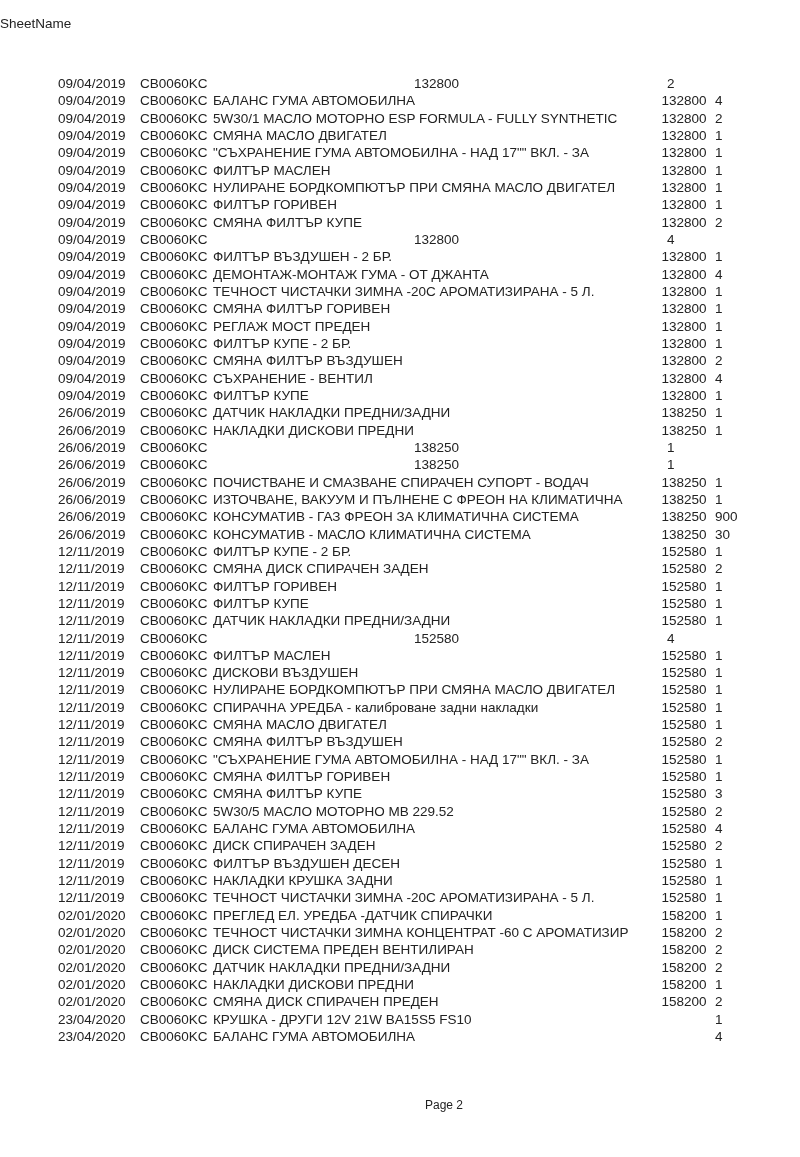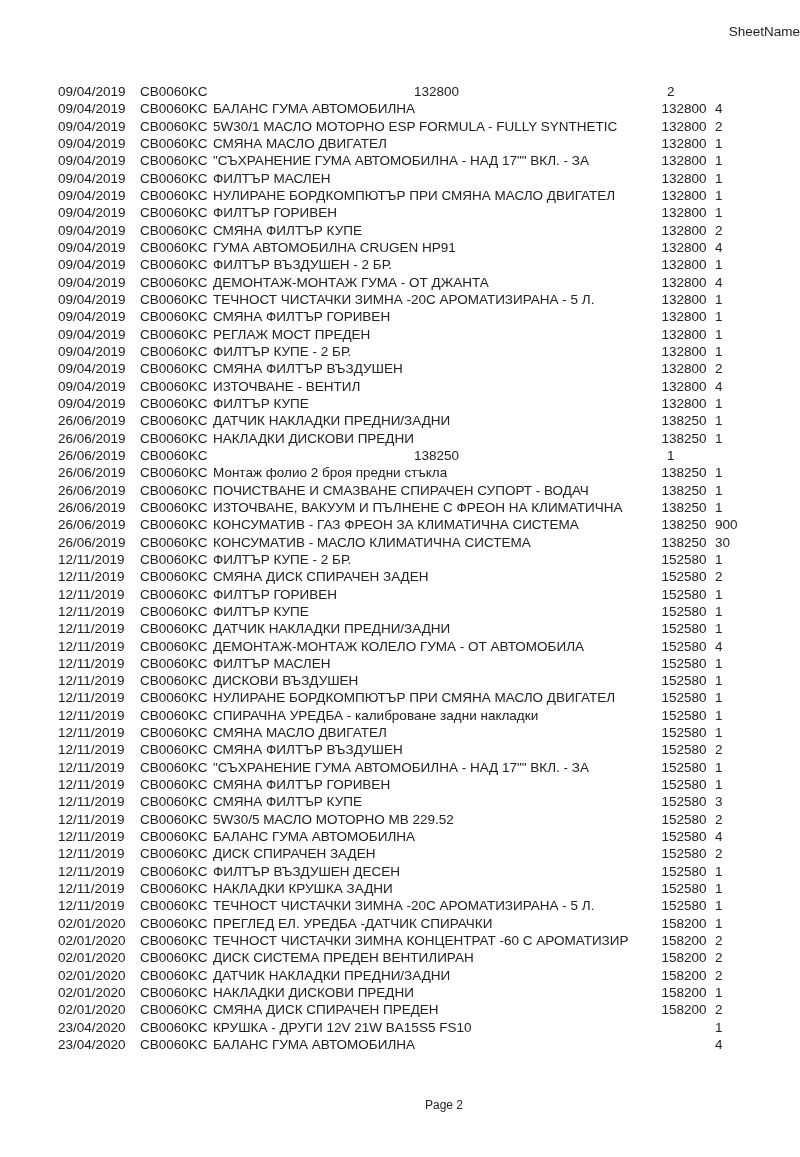--- a/index.html
+++ b/index.html
@@ -5,22 +5,22 @@
   * { margin:0; padding:0; box-sizing:border-box; }
   html,body { background:#ffffff; }
   body {
     width:800px; height:1157px;
     font-family:"Liberation Sans","DejaVu Sans",sans-serif;
     color:#222222;
     position:relative;
     overflow:hidden;
   }
   .page-header {
-    padding-top:24px;
-    text-align:right;
+    padding-top:16px;
+    text-align:left;
     font-size:13.5px;
     line-height:16px;
     color:#222222;
   }
   .report-table {
     margin-top:43px;
     margin-left:58px;
   }
   .report-row {
     display:grid;
@@ -111,21 +111,20 @@
       <div class="report-row">
     <span class="cell-date">09/04/2019</span>
     <span class="cell-code">CB0060KC</span>
     <span class="cell-desc">СМЯНА ФИЛТЪР КУПЕ</span>
     <span class="cell-mileage">132800</span>
     <span class="cell-qty">2</span>
   </div>
       <div class="report-row">
     <span class="cell-date">09/04/2019</span>
     <span class="cell-code">CB0060KC</span>
-    <span class="cell-desc">ГУМА АВТОМОБИЛНА CRUGEN HP91</span>
     <span class="cell-mileage">132800</span>
     <span class="cell-qty">4</span>
   </div>
       <div class="report-row">
     <span class="cell-date">09/04/2019</span>
     <span class="cell-code">CB0060KC</span>
     <span class="cell-desc">ФИЛТЪР ВЪЗДУШЕН - 2 БР.</span>
     <span class="cell-mileage">132800</span>
     <span class="cell-qty">1</span>
   </div>
@@ -167,21 +166,21 @@
       <div class="report-row">
     <span class="cell-date">09/04/2019</span>
     <span class="cell-code">CB0060KC</span>
     <span class="cell-desc">СМЯНА ФИЛТЪР ВЪЗДУШЕН</span>
     <span class="cell-mileage">132800</span>
     <span class="cell-qty">2</span>
   </div>
       <div class="report-row">
     <span class="cell-date">09/04/2019</span>
     <span class="cell-code">CB0060KC</span>
-    <span class="cell-desc">ИЗТОЧВАНЕ - ВЕНТИЛ</span>
+    <span class="cell-desc">СЪХРАНЕНИЕ - ВЕНТИЛ</span>
     <span class="cell-mileage">132800</span>
     <span class="cell-qty">4</span>
   </div>
       <div class="report-row">
     <span class="cell-date">09/04/2019</span>
     <span class="cell-code">CB0060KC</span>
     <span class="cell-desc">ФИЛТЪР КУПЕ</span>
     <span class="cell-mileage">132800</span>
     <span class="cell-qty">1</span>
   </div>
@@ -201,21 +200,20 @@
   </div>
       <div class="report-row">
     <span class="cell-date">26/06/2019</span>
     <span class="cell-code">CB0060KC</span>
     <span class="cell-mileage">138250</span>
     <span class="cell-qty">1</span>
   </div>
       <div class="report-row">
     <span class="cell-date">26/06/2019</span>
     <span class="cell-code">CB0060KC</span>
-    <span class="cell-desc">Монтаж фолио 2 броя предни стъкла</span>
     <span class="cell-mileage">138250</span>
     <span class="cell-qty">1</span>
   </div>
       <div class="report-row">
     <span class="cell-date">26/06/2019</span>
     <span class="cell-code">CB0060KC</span>
     <span class="cell-desc">ПОЧИСТВАНЕ И СМАЗВАНЕ СПИРАЧЕН СУПОРТ - ВОДАЧ</span>
     <span class="cell-mileage">138250</span>
     <span class="cell-qty">1</span>
   </div>
@@ -271,21 +269,20 @@
       <div class="report-row">
     <span class="cell-date">12/11/2019</span>
     <span class="cell-code">CB0060KC</span>
     <span class="cell-desc">ДАТЧИК НАКЛАДКИ ПРЕДНИ/ЗАДНИ</span>
     <span class="cell-mileage">152580</span>
     <span class="cell-qty">1</span>
   </div>
       <div class="report-row">
     <span class="cell-date">12/11/2019</span>
     <span class="cell-code">CB0060KC</span>
-    <span class="cell-desc">ДЕМОНТАЖ-МОНТАЖ КОЛЕЛО ГУМА - ОТ АВТОМОБИЛА</span>
     <span class="cell-mileage">152580</span>
     <span class="cell-qty">4</span>
   </div>
       <div class="report-row">
     <span class="cell-date">12/11/2019</span>
     <span class="cell-code">CB0060KC</span>
     <span class="cell-desc">ФИЛТЪР МАСЛЕН</span>
     <span class="cell-mileage">152580</span>
     <span class="cell-qty">1</span>
   </div>

